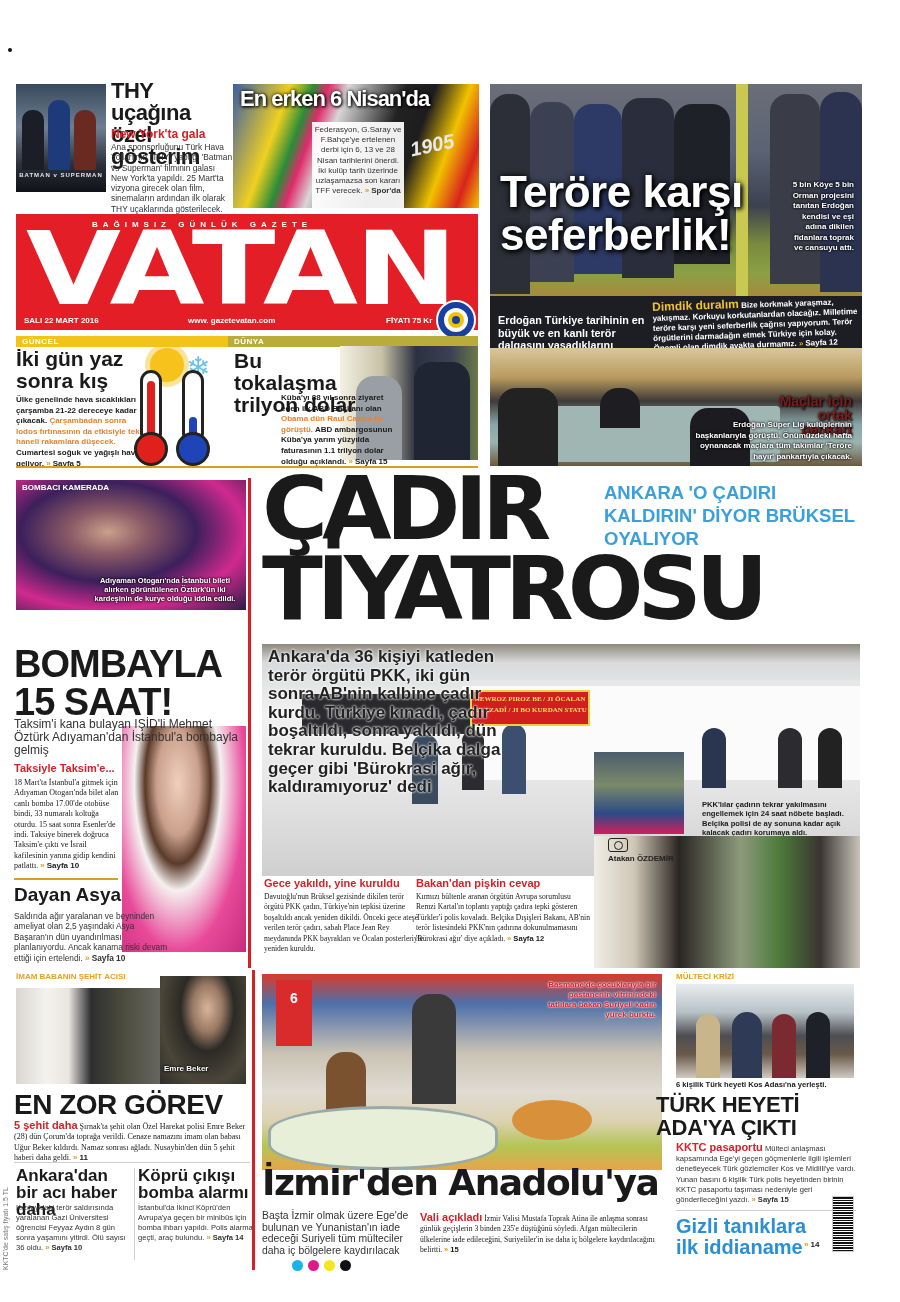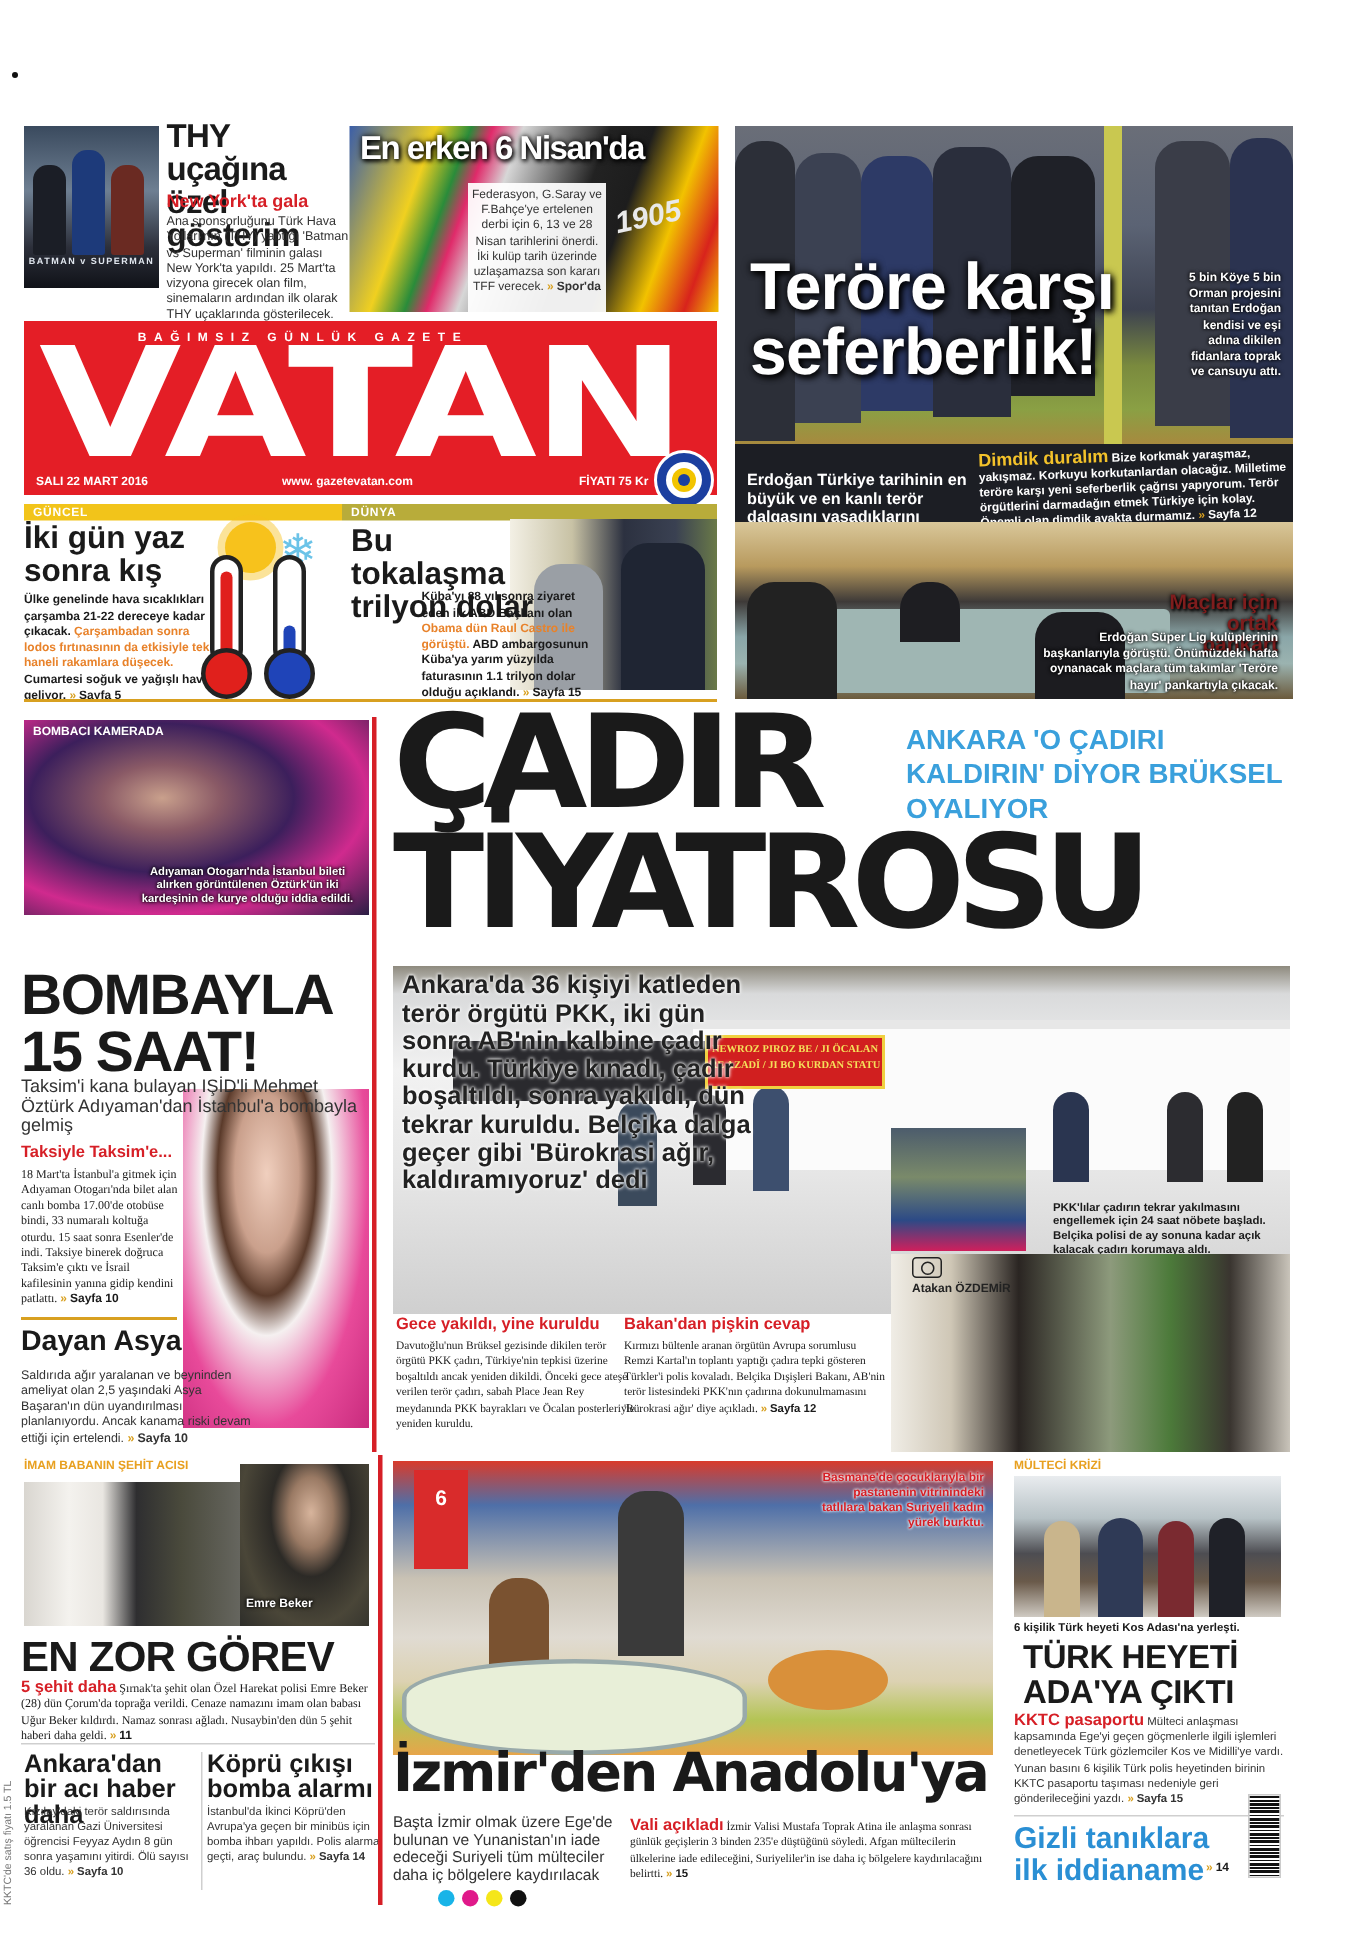--- a/index.html
+++ b/index.html
@@ -132,21 +132,21 @@
   .izmir-deck { left: 262px; top: 1210px; width: 150px; font-size: 10.4px; line-height: 11.6px; color: #333; }
   .vali-body { left: 420px; top: 1212px; width: 240px; font-size: 7.6px; line-height: 10.3px; }
   .vali-body .hl { font-size: 11px; font-weight: bold; color: #d61f26; font-family: "Liberation Sans", sans-serif; }
   .cmyk { position:absolute; top: 1260px; width: 11px; height: 11px; border-radius: 50%; }
 
   
   .multeci-label { left: 676px; top: 972px; font-size: 8px; font-weight: bold; color: #e8a020; }
   #multeci-photo { left: 676px; top: 984px; width: 178px; height: 94px;
     background: linear-gradient(180deg, #e9ecef 0%, #b7c2c6 30%, #4d4d52 55%, #6a5a4a 75%, #cfcac2 100%); }
   .multeci-cap { left: 676px; top: 1080px; font-size: 7.6px; font-weight: bold; }
-  .turk-title { left: 682px; top: 1093px; width: 184px; font-size: 22px; line-height: 23px; font-weight: bold; letter-spacing: -0.3px; }
+  .turk-title { left: 656px; top: 1093px; width: 184px; font-size: 22px; line-height: 23px; font-weight: bold; letter-spacing: -0.3px; }
   .kktc-body { left: 676px; top: 1142px; width: 184px; font-size: 7.6px; line-height: 10.2px; color: #333; }
   .kktc-body .hl { font-size: 11px; font-weight: bold; color: #d61f26; }
   .gizli-title { left: 676px; top: 1216px; width: 150px; font-size: 20px; line-height: 21px; font-weight: bold; color: #2a8fd4; }
   .gizli-ref { left: 804px; top: 1240px; font-size: 8px; font-weight: bold; }
   .barcode { left: 832px; top: 1196px; width: 22px; height: 56px;
     background: repeating-linear-gradient(0deg, #111 0 1px, #fff 1px 2px, #111 2px 4px, #fff 4px 5px); border: 1px solid #ccc; }
   .crop-dot { left: 8px; top: 48px; width: 4px; height: 4px; background:#111; border-radius:50%; }
 </style>
 </head>
 <body>

